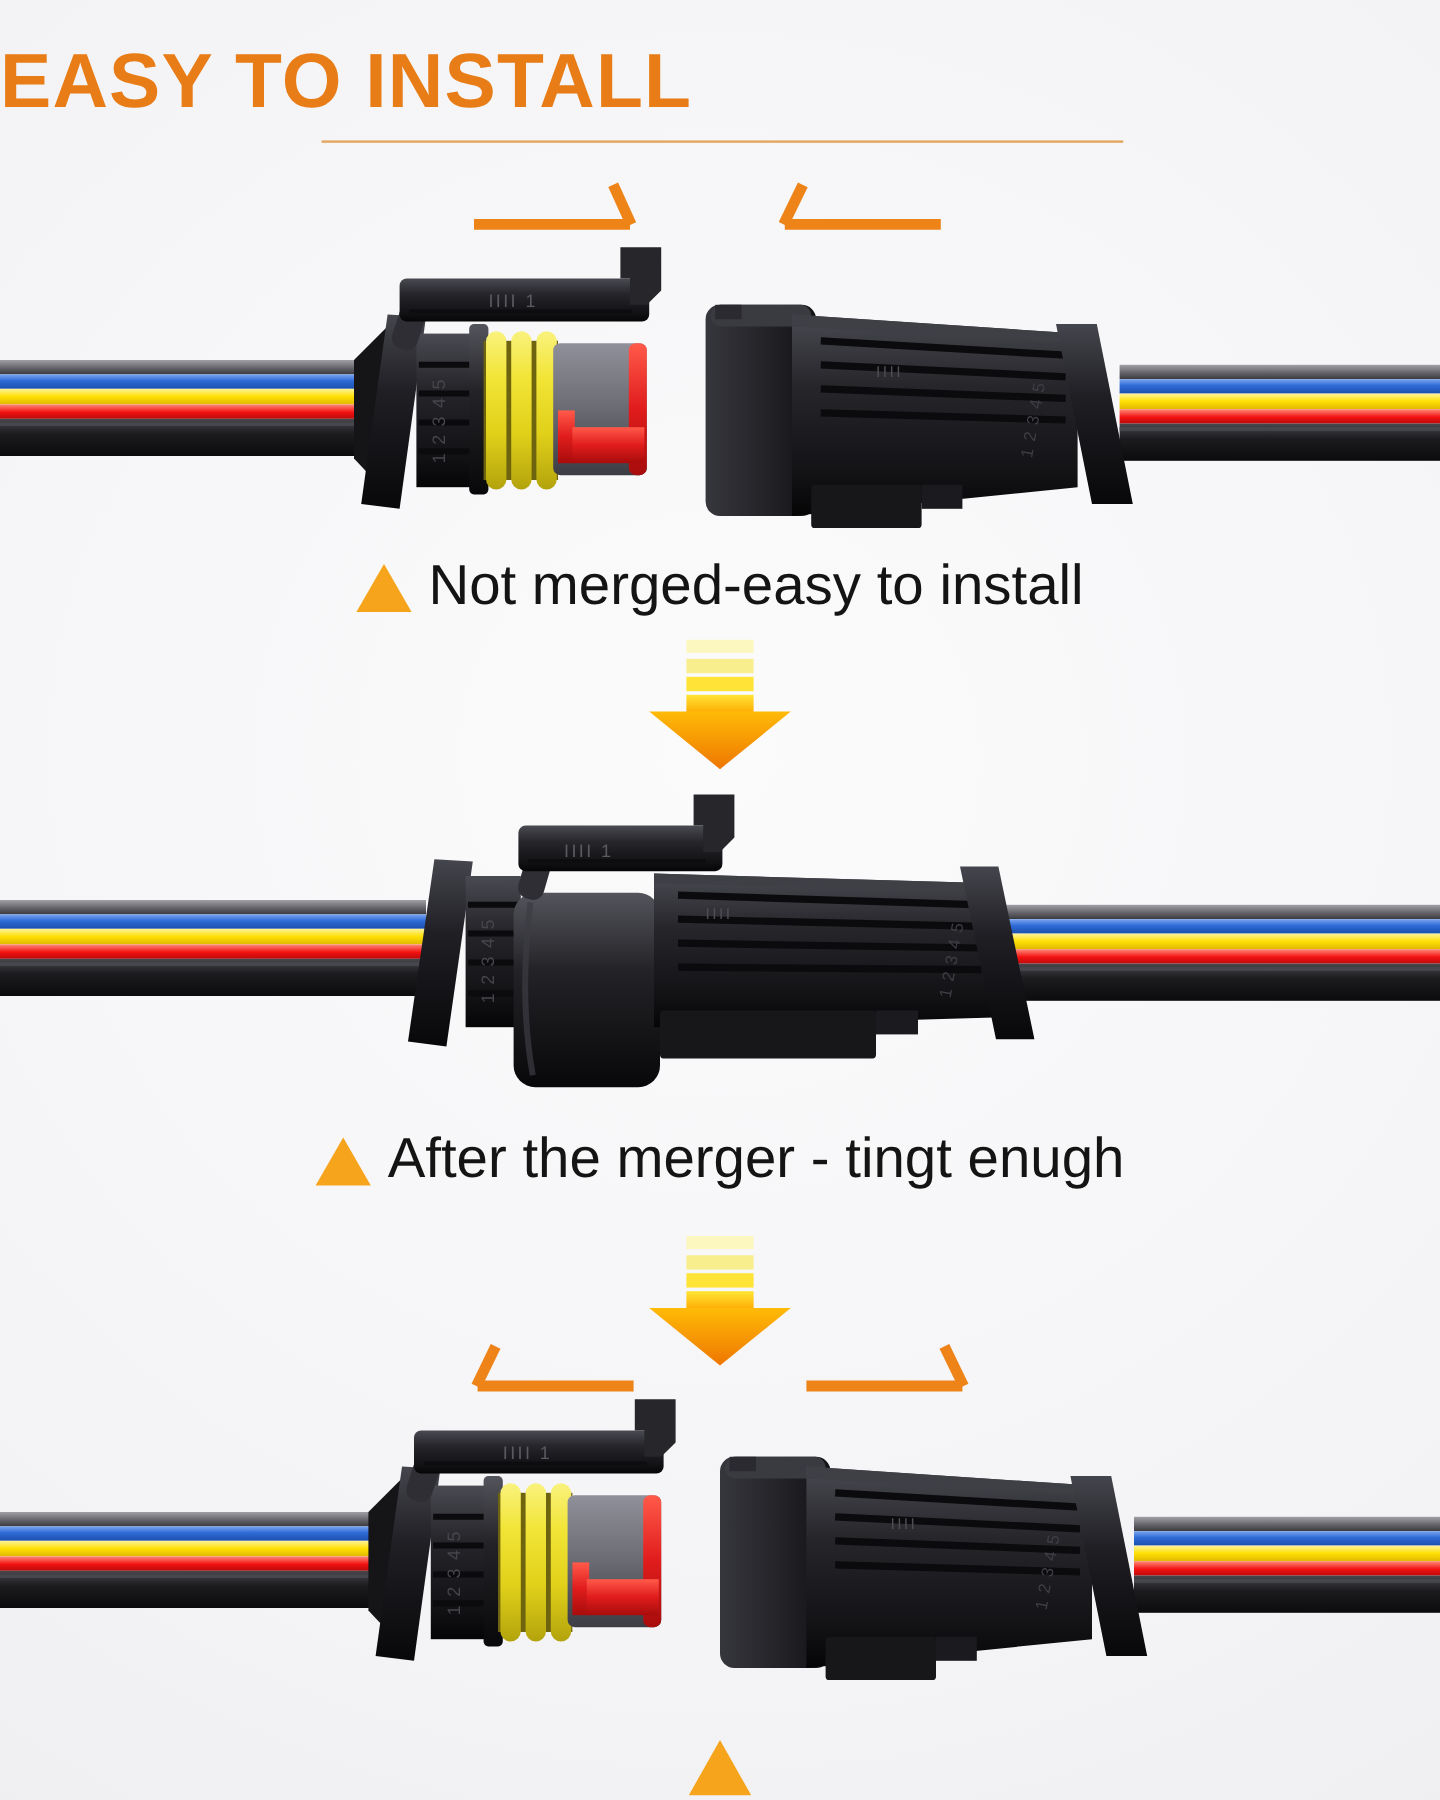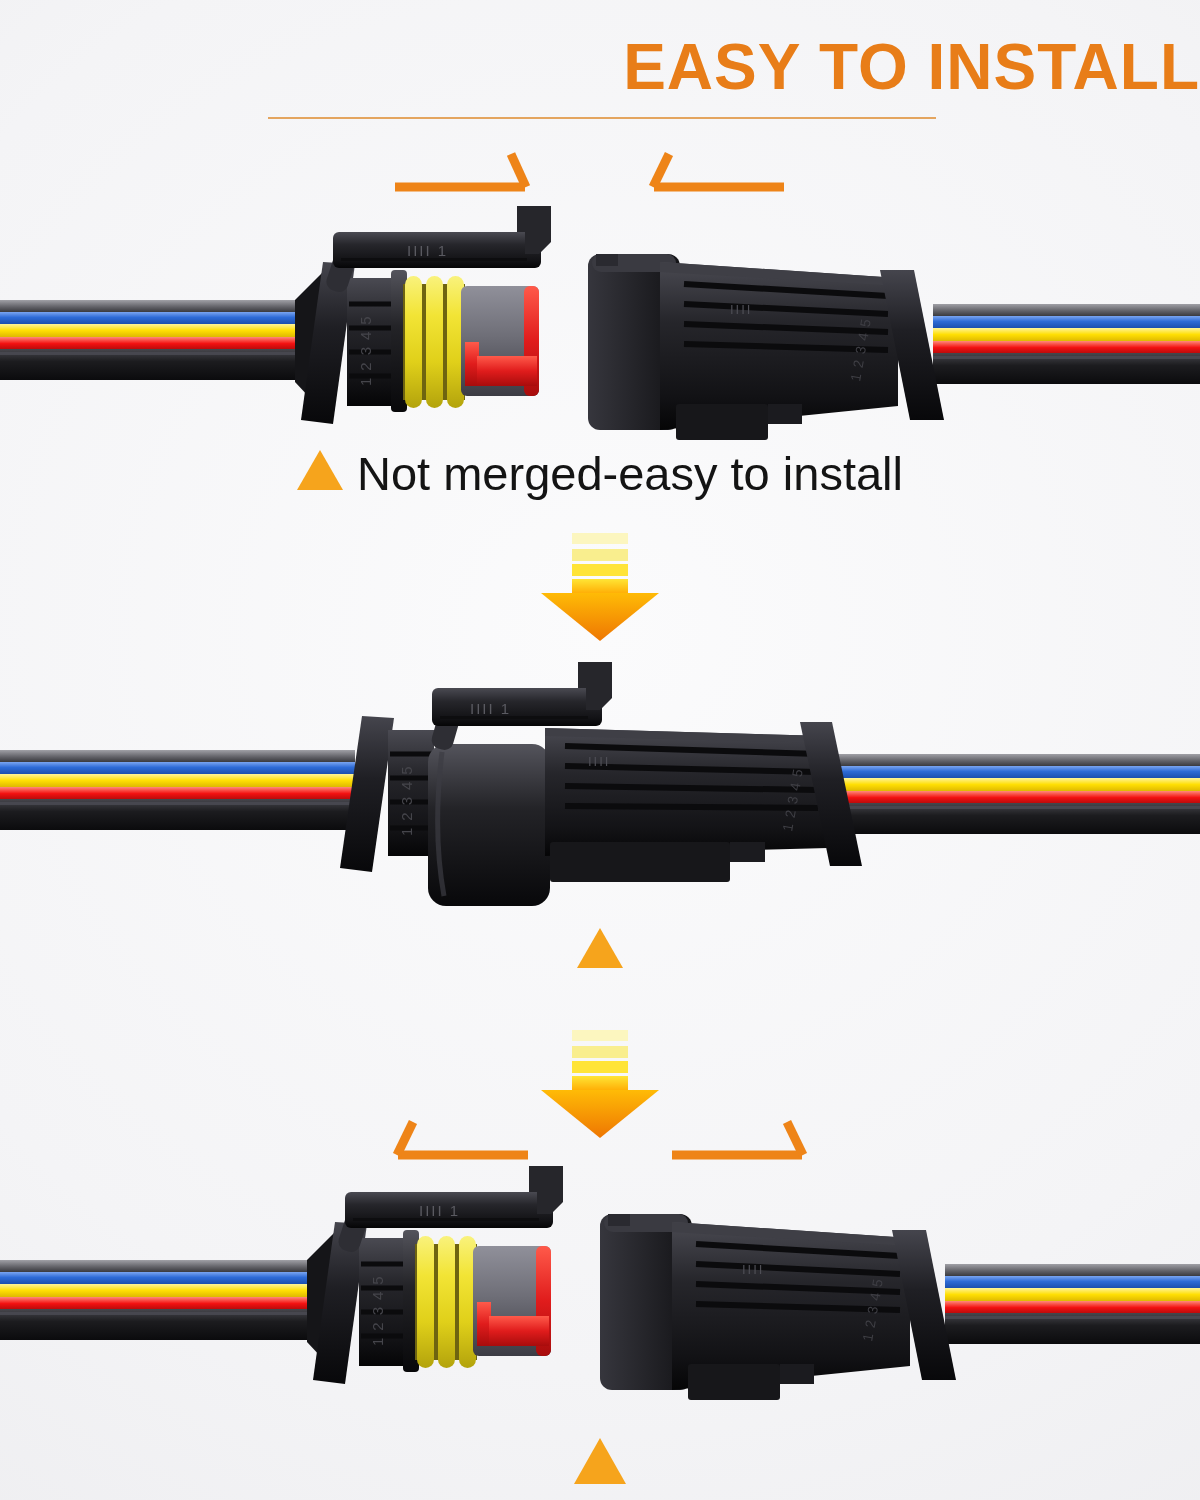--- a/index.html
+++ b/index.html
@@ -1,25 +1,25 @@
 <!DOCTYPE html>
 <html style="--title-orange: #e87d18; --underline-orange: #e4a55f; --accent-orange: #ee8418; --triangle-amber: #f6a41c; --arrow-yellow: #ffdf2a; --arrow-orange: #ee7602; --wire-blue: #2e6bd6; --wire-yellow: #ffdf04; --wire-red: #f31111; --wire-black: #1d1d20; --wire-gray: #6a6a70; --connector-black: #222226; --seal-yellow: #ecdf26; --seal-red: #e02020; --tip-gray: #80808a;"><head>
 <meta charset="utf-8">
 <style>
   html,body{margin:0;padding:0;}
   body{width:1200px;height:1500px;font-family:"Liberation Sans",sans-serif;}
   .page{position:absolute;inset:0;width:1200px;height:1500px;overflow:hidden;
         background:radial-gradient(120% 90% at 50% 42%, #fbfbfc 0%, #f4f4f6 55%, #eaeaed 100%);}
-  .title{position:absolute;top:30px;left:0;width:1200px;text-align:right;
+  .title{position:absolute;top:30px;left:0;width:1200px;text-align:left;
          font-size:64px;font-weight:bold;letter-spacing:1px;color:var(--title-orange,#e87d18);}
   .title-underline{position:absolute;top:117px;left:268px;width:668px;height:2px;
          background:var(--underline-orange,#e4a55f);}
   .scene{position:absolute;left:0;width:1200px;display:block;}
   .caption{position:absolute;left:0;width:1200px;display:flex;justify-content:center;
-           align-items:flex-start;gap:14px;color:#141414;}
+           align-items:flex-end;gap:14px;color:#141414;}
   .cap-text{font-size:47px;line-height:1;}
   .cap-text.big{font-size:54px;}
   .tri{width:0;height:0;border-left:23px solid transparent;border-right:23px solid transparent;
        border-bottom:40px solid var(--triangle-amber,#f6a41c);}
   .tri.big{border-left-width:26px;border-right-width:26px;border-bottom-width:46px;}
   .arrow-svg{position:absolute;left:540px;width:120px;height:112px;}
   text.mark{font-family:"Liberation Sans",sans-serif;}
 </style>
 </head>
 <body>
@@ -233,20 +233,21 @@
   </svg>
 
   <svg class="scene" style="top:655px;height:260px" viewBox="0 0 1200 260">
     <use href="#wireUnit" transform="translate(0,135) scale(355,1)"></use>
     <use href="#wireUnit" transform="translate(828,139) scale(372,1)"></use>
     <use href="#mergedBody" transform="translate(340,135)"></use>
   </svg>
 
   <div class="caption" style="top:928px;height:60px">
     <span class="tri"></span>
+    <span class="cap-text">After the merger - tingt enugh</span>
   </div>
 
   <svg class="arrow-svg" style="top:1030px" viewBox="-60 0 120 112">
     <use href="#downArrow"></use>
   </svg>
 
   <svg class="scene" style="top:1115px;height:300px" viewBox="0 0 1200 300">
     <g stroke="var(--accent-orange,#ee8418)" stroke-width="9">
       <line x1="398" y1="40" x2="528" y2="40"></line>
         <line x1="413" y1="7" x2="397" y2="40"></line>

